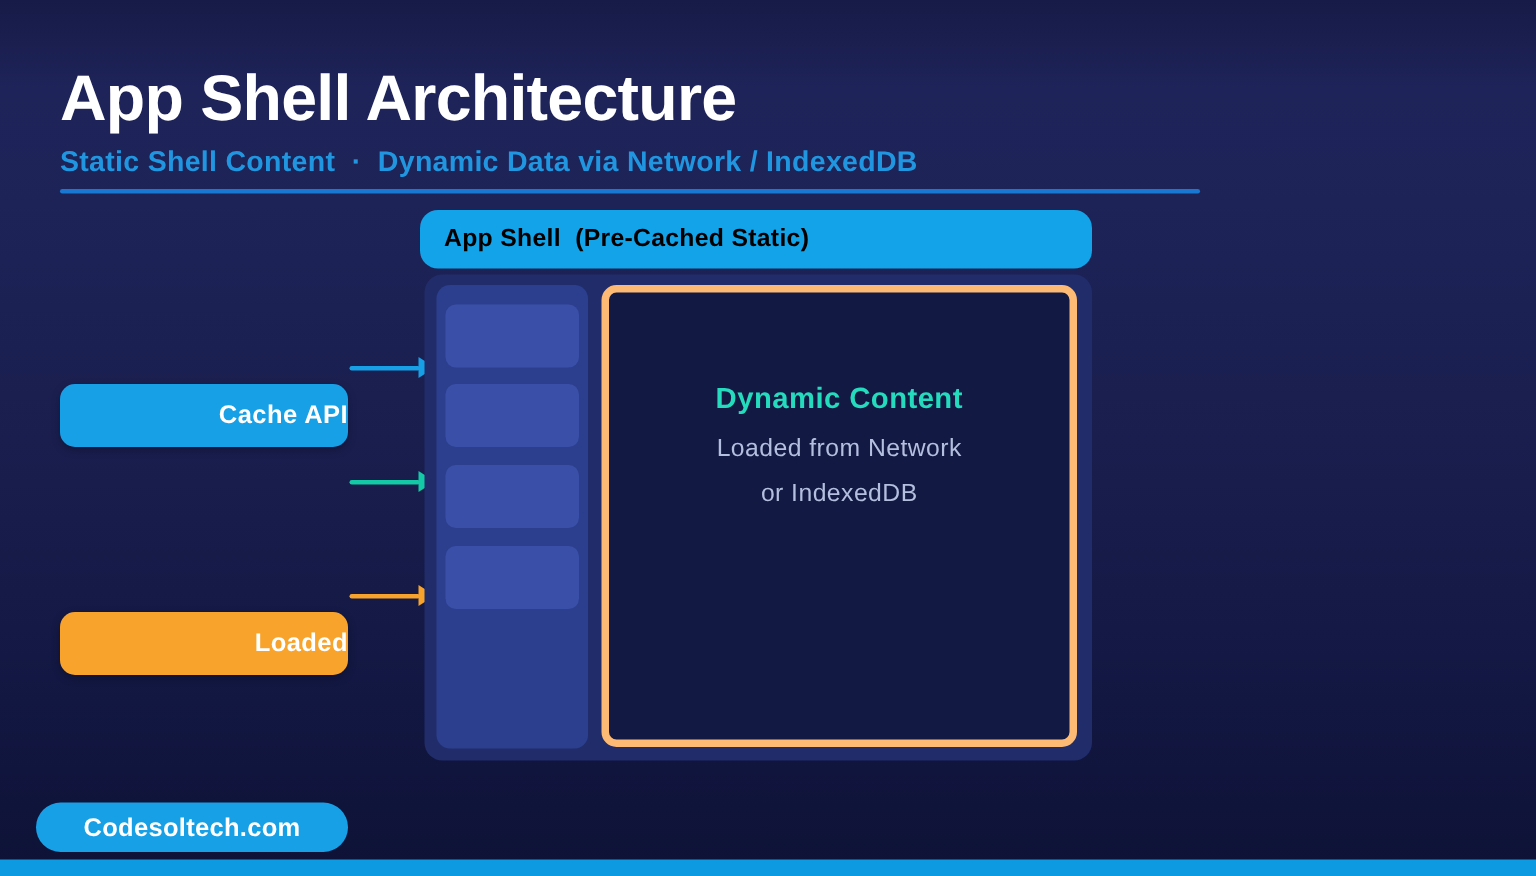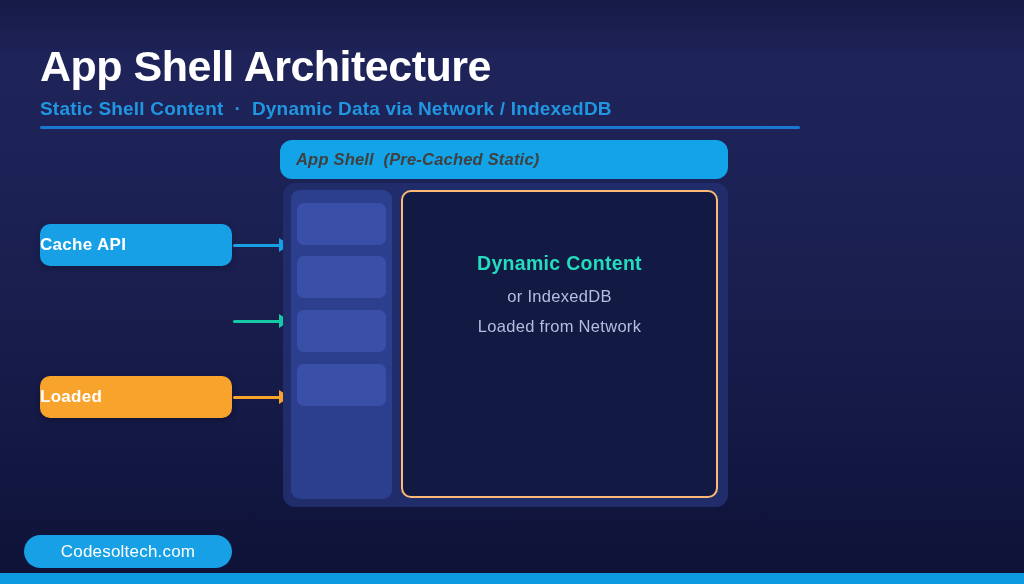--- a/index.html
+++ b/index.html
@@ -16,65 +16,64 @@
   .page-subtitle{
     position:absolute;left:40px;top:98px;
     font-size:19px;font-weight:bold;color:#2196e0;letter-spacing:0.2px;white-space:pre;
   }
   .title-underline{
     position:absolute;left:40px;top:126px;width:760px;height:3px;
     background:#1878d2;border-radius:2px;
   }
   .src-btn{
     position:absolute;left:40px;width:192px;height:42px;border-radius:10px;
-    color:#fff;font-size:17px;font-weight:bold;text-align:left;line-height:42px;
-    letter-spacing:0.3px;box-shadow:0 2px 6px rgba(0,0,0,0.25);
+    color:#fff;font-size:17px;font-weight:bold;text-align:right;line-height:42px;
+    letter-spacing:0.3px;box-shadow:0 2px 6px rgba(0,0,0,0.25);margin-top:32px;
   }
   .btn-cache{top:224px;background:#18a0e6;}
   .btn-idb{top:300px;background:#14c9a6;}
   .btn-net{top:376px;background:#f8a42c;}
   .arrow-line{position:absolute;left:233px;width:47px;height:3px;border-radius:2px;}
   .arrow-head{position:absolute;left:279px;width:0;height:0;border-top:7px solid transparent;border-bottom:7px solid transparent;}
   .arr-blue .arrow-line{background:#18a0e6;}  .arr-blue .arrow-head{border-left:11px solid #18a0e6;}
   .arr-teal .arrow-line{background:#14c9a6;}  .arr-teal .arrow-head{border-left:11px solid #14c9a6;}
   .arr-orange .arrow-line{background:#f8a42c;}.arr-orange .arrow-head{border-left:11px solid #f8a42c;}
   .shell-header{
     position:absolute;left:280px;top:140px;width:448px;height:39px;border-radius:12px;
-    background:#12a3e8;color:#404040;font-size:16.5px;font-weight:bold;
+    background:#12a3e8;color:#000000;font-size:16.5px;font-weight:bold;
     line-height:39px;padding-left:16px;box-sizing:border-box;white-space:pre;
     letter-spacing:0.2px;
-    font-style:italic;
   }
   .shell-panel{
     position:absolute;left:283px;top:183px;width:445px;height:324px;
     background:#212d6b;border-radius:12px;
   }
   .shell-sidebar{
     position:absolute;left:8px;top:7px;width:101px;height:309px;
     background:#2c3f8e;border-radius:9px;
   }
   .static-block{
     position:absolute;left:6px;width:89px;height:42px;
     background:#3a50a8;border-radius:7px;
   }
   .blk-1{top:13px;} .blk-2{top:66px;} .blk-3{top:120px;} .blk-4{top:174px;}
   .dynamic-box{
     position:absolute;left:118px;top:7px;width:317px;height:308px;box-sizing:border-box;
-    background:#121a44;border:2px solid #fdba74;border-radius:10px;
+    background:#121a44;border:5px solid #fdba74;border-radius:10px;
     text-align:center;padding-top:60px;
   }
   .dynamic-heading{
     font-size:19.5px;font-weight:bold;color:#24dcbd;letter-spacing:0.3px;margin-bottom:12px;
   }
   .dynamic-line{
     font-size:16.5px;color:#b4bede;margin-bottom:11px;letter-spacing:0.3px;
   }
   .footer-pill{
     position:absolute;left:24px;top:535px;width:208px;height:33px;border-radius:17px;
-    background:#18a0e6;color:#fff;font-size:17px;font-weight:normal;
+    background:#18a0e6;color:#fff;font-size:17px;font-weight:bold;
     text-align:center;line-height:33px;letter-spacing:0.2px;
   }
   .bottom-bar{
     position:absolute;left:0;top:573px;width:1024px;height:11px;background:#0e9ae0;
   }
 </style>
 </head>
 <body>
 
 <div class="canvas">
@@ -104,21 +103,21 @@
   <div class="shell-panel">
     <div class="shell-sidebar">
       <div class="static-block blk-1"></div>
       <div class="static-block blk-2"></div>
       <div class="static-block blk-3"></div>
       <div class="static-block blk-4"></div>
     </div>
 
     <div class="dynamic-box">
       <div class="dynamic-heading">Dynamic Content</div>
+      <div class="dynamic-line">Loaded from Network</div>
       <div class="dynamic-line">or IndexedDB</div>
-      <div class="dynamic-line">Loaded from Network</div>
     </div>
   </div>
 
   <div class="footer-pill">Codesoltech.com</div>
   <div class="bottom-bar"></div>
 
 </div>
 
 </body></html>

